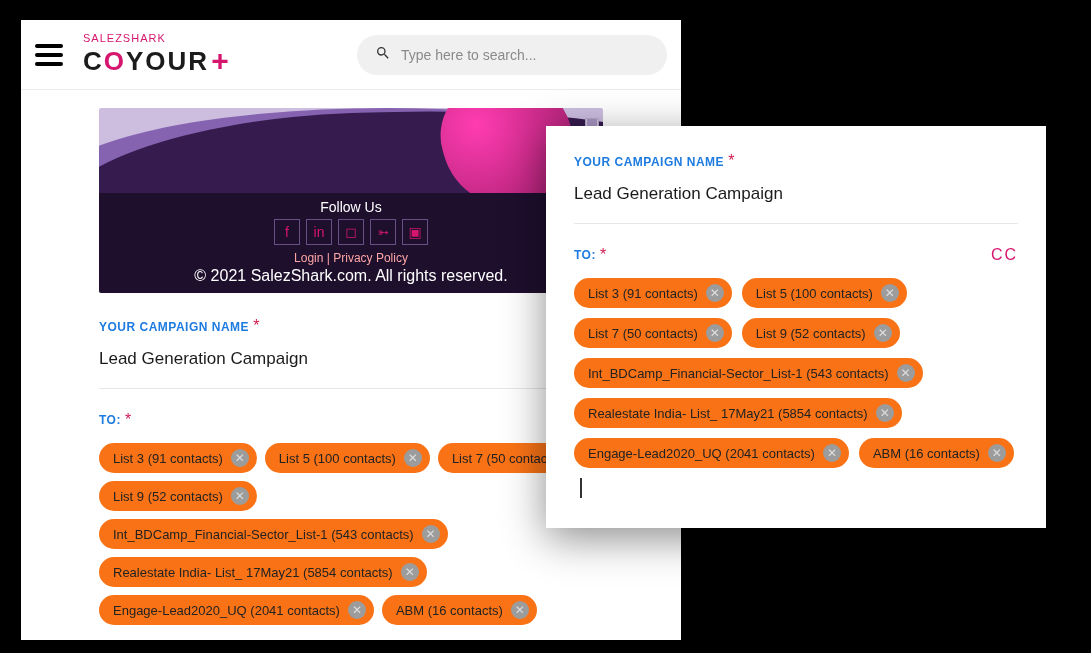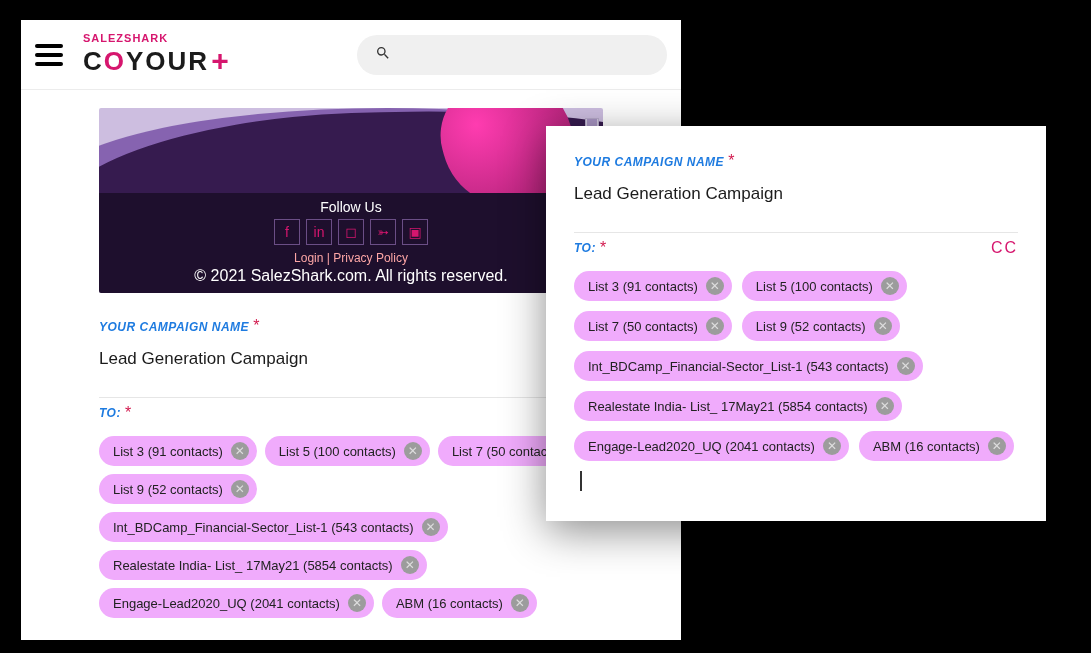--- a/index.html
+++ b/index.html
@@ -26,21 +26,21 @@
     height:70px;
     border-bottom:1px solid #ececec;
     display:flex;
     align-items:center;
     padding:0 14px;
     gap:20px;
   }
   .hamburger { width:28px; height:22px; display:flex; flex-direction:column; justify-content:space-between; cursor:pointer; }
   .hamburger span { display:block; height:4px; background:#000; border-radius:2px; }
   .brand { display:flex; flex-direction:column; line-height:1; }
-  .brand-sub { font-size:11px; letter-spacing:1px; font-weight:700; color:#d6166e; }
+  .brand-sub { font-size:11px; letter-spacing:1px; font-weight:400; color:#d6166e; }
   .brand-main { font-size:26px; font-weight:900; color:#1b1b1b; letter-spacing:2px; margin-top:2px; display:flex; align-items:center;}
   .brand-main .o { color:#d6166e; position:relative; display:inline-block; }
   .brand-main .plus { color:#d6166e; font-weight:900; margin-left:2px; font-size:30px;}
   .search-wrap {
     margin-left:auto;
     background:#f0f0f0;
     border-radius:999px;
     height:40px;
     width:310px;
     display:flex;
@@ -109,33 +109,33 @@
   }
   .legal-links { color:#fca5a5; font-size:12px; }
   .legal-links span { cursor:pointer; }
   .copyright { font-size:16px; margin-top:2px; color:#fff;}
 
   
   .campaign-left {
     padding:24px 78px 0 78px;
   }
   .field-label {
-    color:#1e7be0; font-size:12px; letter-spacing:0.5px; font-weight:600;font-style:italic;
+    color:#1e7be0; font-size:12px; letter-spacing:0.5px; font-weight:600;
   }
   .req { color:#d21a4e; margin-left:4px; }
   .campaign-name {
-    font-size:17px; color:#1b1b1b; margin-top:14px; padding-bottom:28px;
+    font-size:17px; color:#1b1b1b; margin-top:14px; padding-bottom:19px;
     border-bottom:1px solid #e6e6e6;
   }
-  .to-section { margin-top:6px;text-align:center; }
+  .to-section { margin-top:22px;text-align:center; }
   .to-label-row { display:flex; align-items:center; }
   .cc-link { margin-left:auto; color:#d6166e; font-size:16px; letter-spacing:2px; cursor:pointer;}
   .chips { display:flex; flex-wrap:wrap; gap:8px; margin-top:14px; }
   .chip {
-    background:#f0abfc; border-radius:999px;
+    background:#f97316; border-radius:999px;
     padding:6px 8px 6px 14px;
     display:flex; align-items:center; gap:8px;
     font-size:13px; color:#222;
   }
   .chip .x {
     width:18px; height:18px; border-radius:50%;
     background:#9c9c9c; color:#dedede;
     display:flex; align-items:center; justify-content:center;
     font-size:12px; cursor:pointer; line-height:1;
   }
@@ -179,20 +179,21 @@
           <span>YOUR</span>
           <span class="plus">+</span>
       </span>
     </div>
     <div class="search-wrap">
       <span>
         <svg viewBox="0 0 24 24">
             <path d="M15.5 14h-.79l-.28-.27A6.471 6.471 0 0016 9.5 6.5 6.5 0 109.5 16a6.471 6.471 0 004.23-1.57l.27.28v.79l5 4.99L20.49 19l-4.99-5zM9.5 14A4.5 4.5 0 1114 9.5 4.5 4.5 0 019.5 14z"></path>
           </svg>
       </span>
+      <input class="search-input" placeholder="Type here to search..." style="">
     </div>
   </div>
 
   <div class="preview-area">
     <div class="wave-light"></div>
     <div class="wave-dark"></div>
     <div class="pink-blob"></div>
     <div class="preview-scroll"></div>
     <div class="follow-block">
       <div class="follow-title">Follow Us</div>

